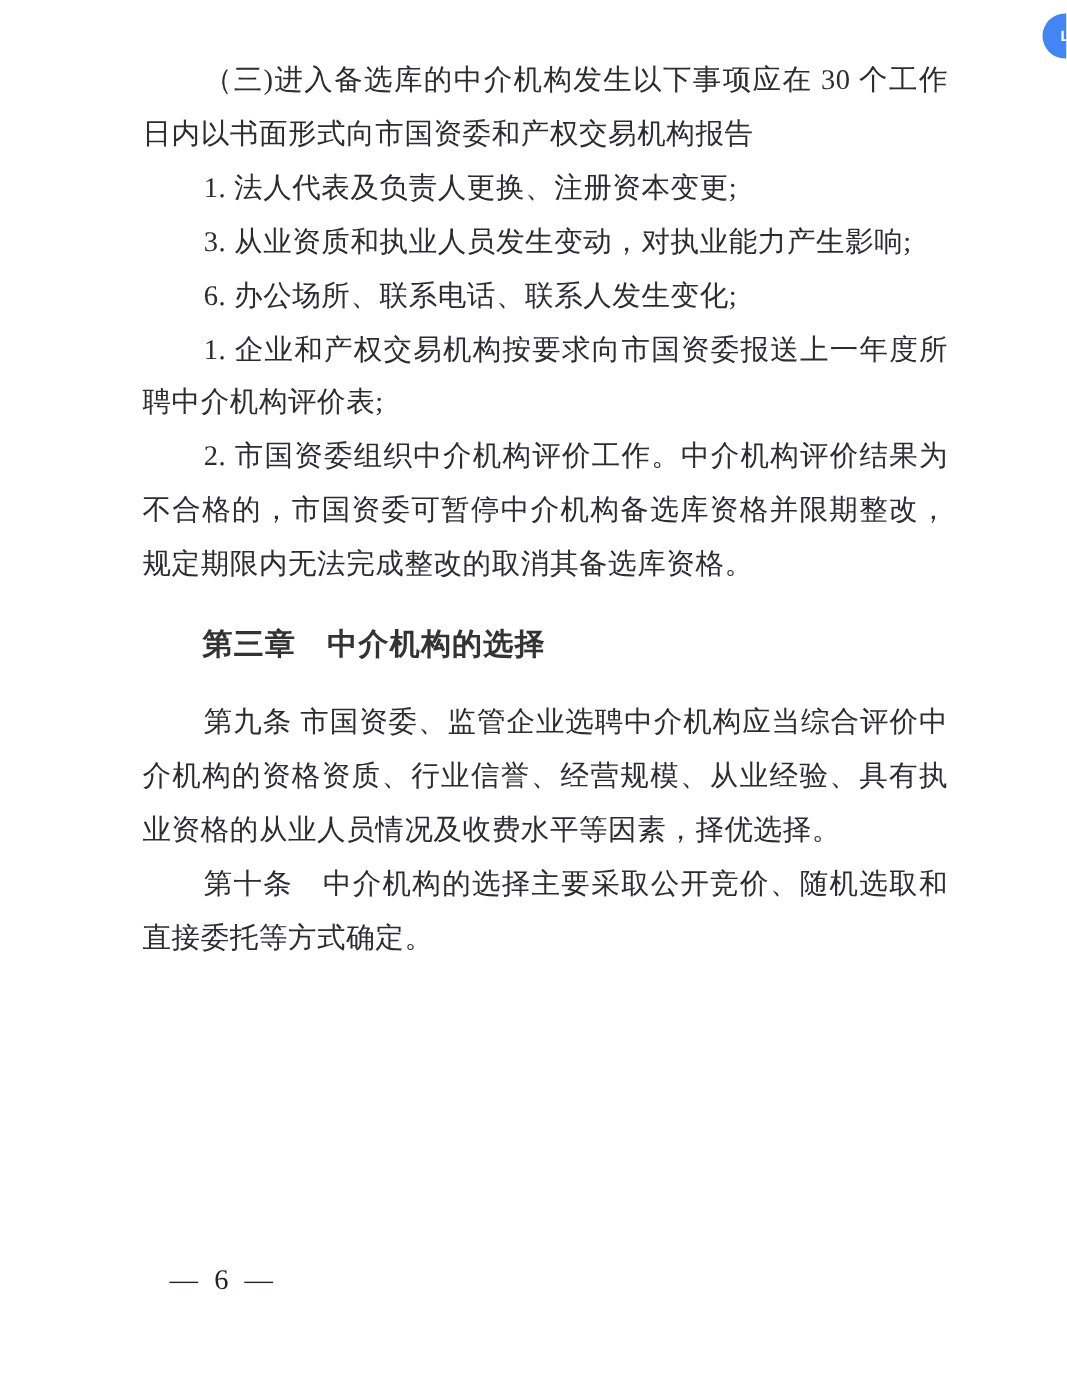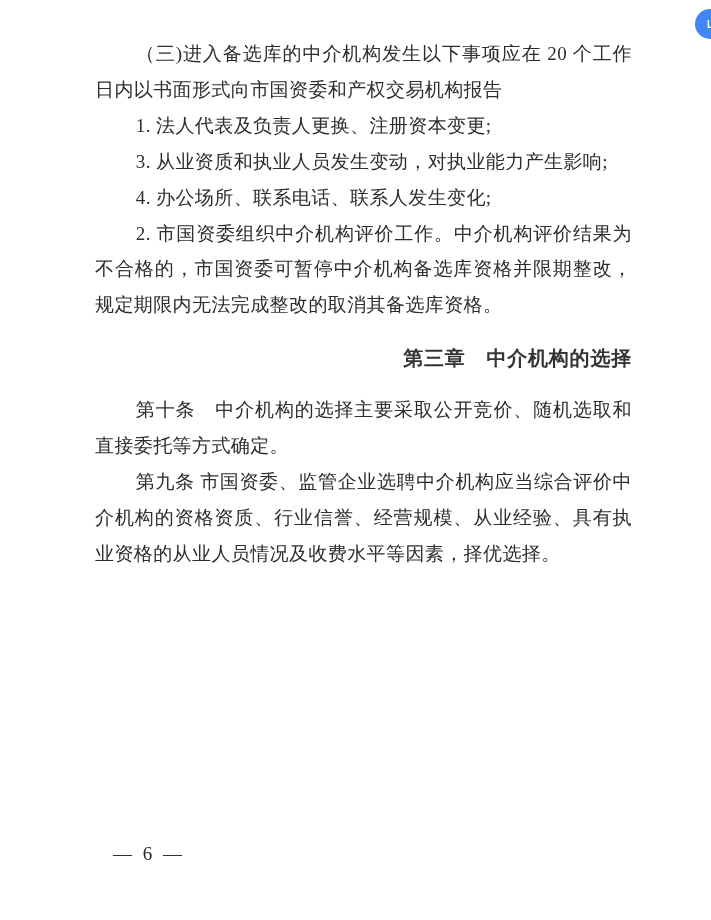--- a/index.html
+++ b/index.html
@@ -35,21 +35,21 @@
   }
   .chapter-heading {
     margin: 18px 0 15px 0;
     padding: 0;
     text-indent: 2em;
     font-family: "Liberation Sans", "DejaVu Sans", sans-serif;
     font-weight: bold;
     font-size: 20px;
     letter-spacing: 0.8px;
     color: #333333;
-    text-align: right;
+    text-align: left;
   }
   .page-number {
     position: absolute;
     left: 113px;
     top: 843px;
     font-family: "Liberation Serif", "DejaVu Serif", serif;
     font-size: 19px;
     letter-spacing: 3px;
     color: #1f2430;
   }
@@ -75,27 +75,28 @@
 </head>
 <body>
 
 <div class="page">
 
   <button class="float-btn">
     <span>L</span>
   </button>
 
   <div class="content">
-    <p class="para indent">（三)进入备选库的中介机构发生以下事项应在 20 个工作日内以书面形式向市国资委和产权交易机构报告</p>
+    <p class="para indent">（三)进入备选库的中介机构发生以下事项应在 30 个工作日内以书面形式向市国资委和产权交易机构报告</p>
     <p class="para indent">1. 法人代表及负责人更换、注册资本变更;</p>
     <p class="para indent">3. 从业资质和执业人员发生变动，对执业能力产生影响;</p>
-    <p class="para indent">4. 办公场所、联系电话、联系人发生变化;</p>
+    <p class="para indent">6. 办公场所、联系电话、联系人发生变化;</p>
+    <p class="para indent">1. 企业和产权交易机构按要求向市国资委报送上一年度所聘中介机构评价表;</p>
     <p class="para indent">2. 市国资委组织中介机构评价工作。中介机构评价结果为不合格的，市国资委可暂停中介机构备选库资格并限期整改，规定期限内无法完成整改的取消其备选库资格。</p>
 
     <h2 class="chapter-heading">第三章　中介机构的选择</h2>
 
+    <p class="para indent">第九条 市国资委、监管企业选聘中介机构应当综合评价中介机构的资格资质、行业信誉、经营规模、从业经验、具有执业资格的从业人员情况及收费水平等因素，择优选择。</p>
     <p class="para indent">第十条　中介机构的选择主要采取公开竞价、随机选取和直接委托等方式确定。</p>
-    <p class="para indent">第九条 市国资委、监管企业选聘中介机构应当综合评价中介机构的资格资质、行业信誉、经营规模、从业经验、具有执业资格的从业人员情况及收费水平等因素，择优选择。</p>
   </div>
 
   <div class="page-number">— 6 —</div>
 
 </div>
 
 </body></html>

